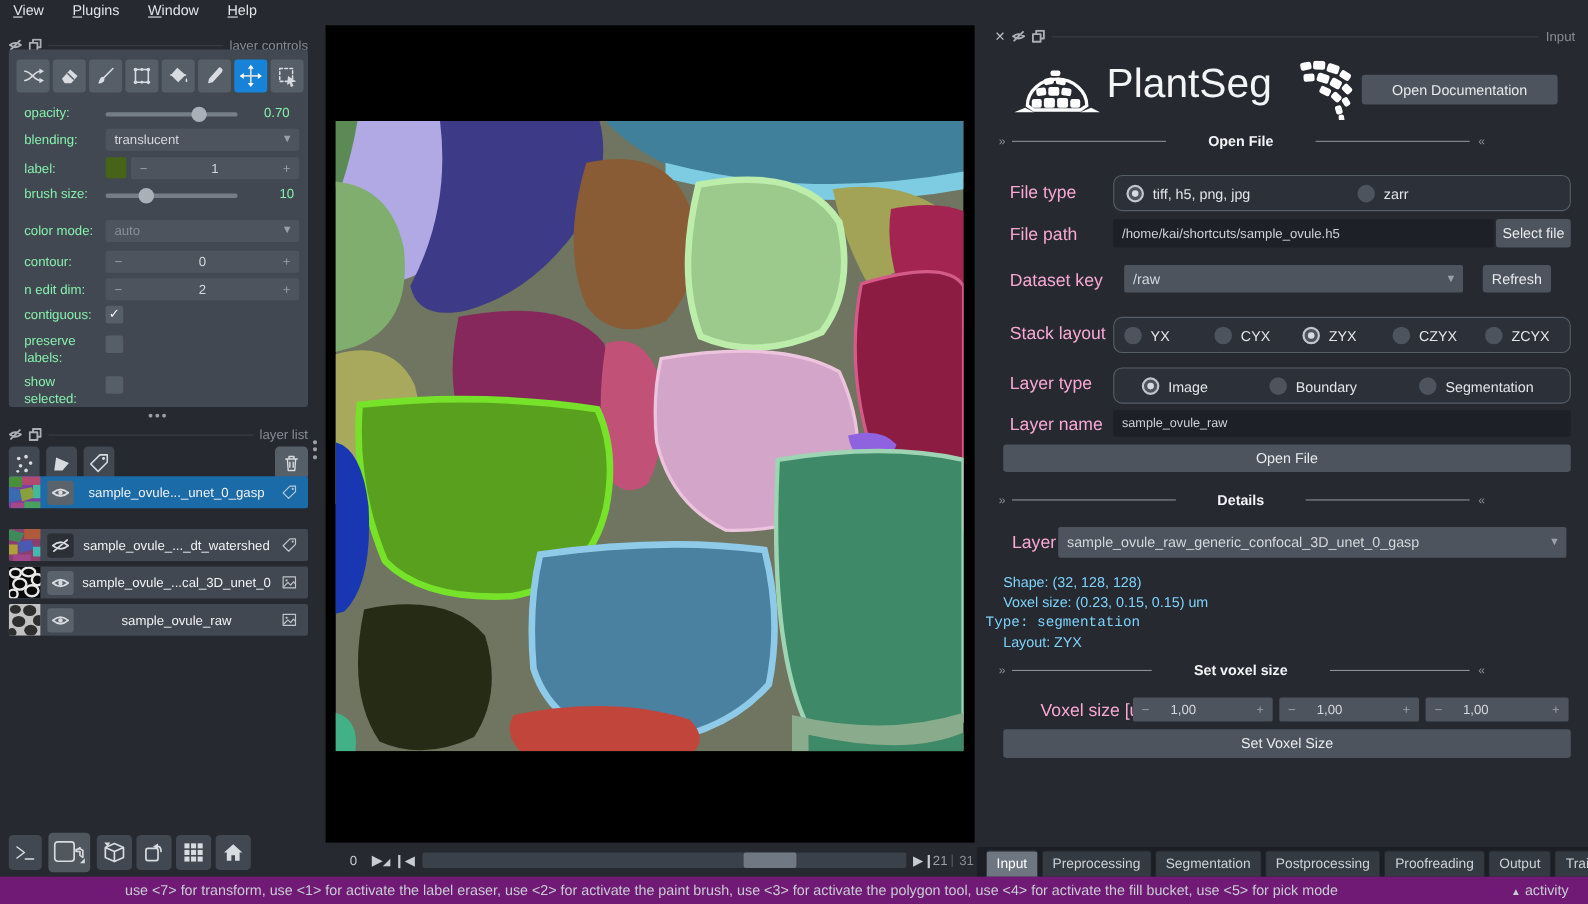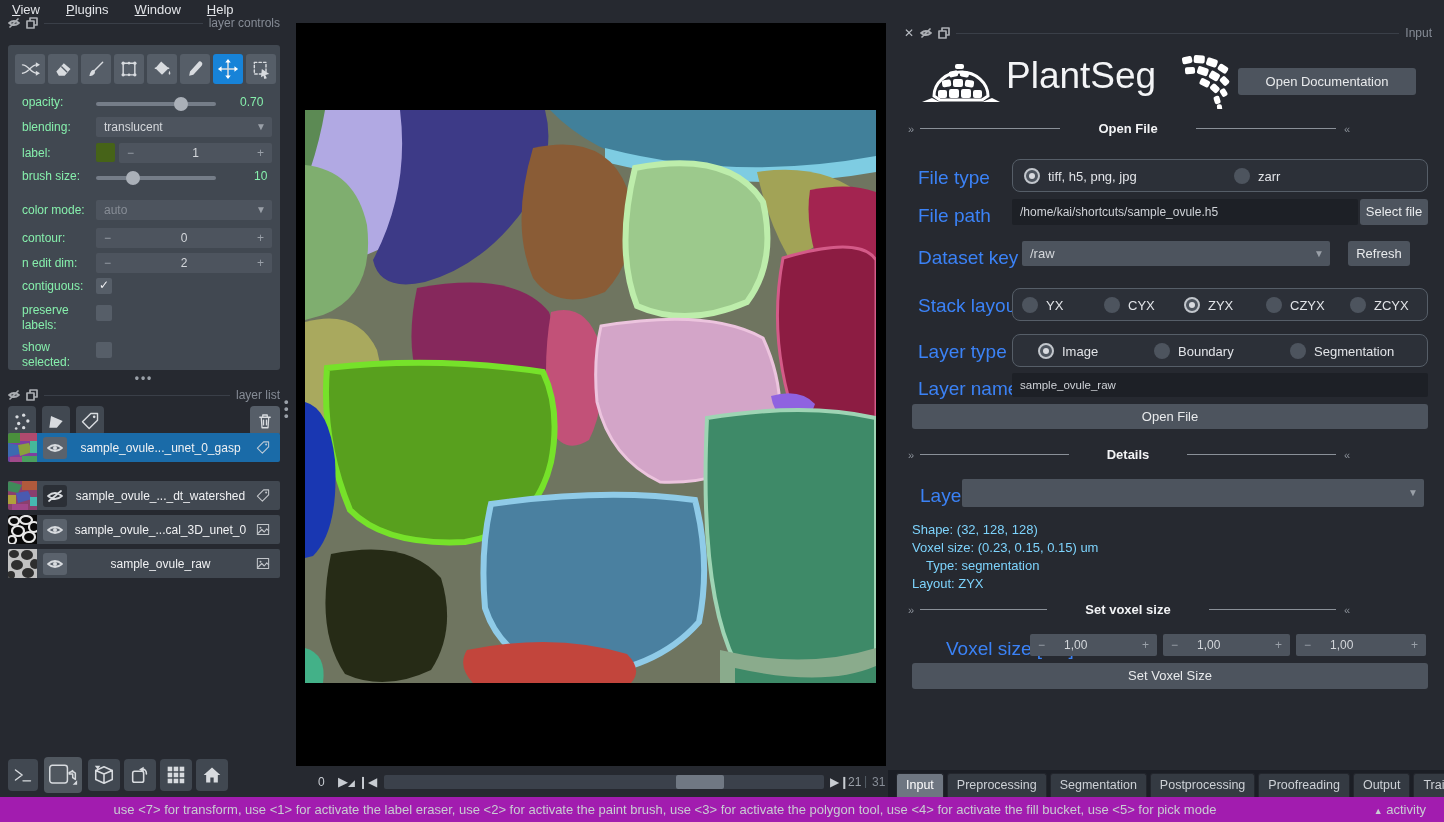--- a/index.html
+++ b/index.html
@@ -44,21 +44,21 @@
     display:flex; align-items:center; }
   .layer-row.sel { background:#1a6ba8; }
   .thumb { width:29px; height:29px; flex:none; border-radius:2px 0 0 2px; overflow:hidden; }
   .eyebtn { width:24px; height:22px; margin-left:6px; background:#5a626c; border-radius:3px; flex:none;
     display:flex; align-items:center; justify-content:center; }
   .eyebtn.off { background:#2b2f36; }
   .lname { flex:1; text-align:center; color:#f0f1f3; font-size:12px; white-space:nowrap; overflow:hidden; }
   .badge { width:18px; flex:none; margin-right:8px; opacity:.85; }
 
   
-  .rp-label { position:absolute; color:#3b82f6; font-size:19px; }
+  .rp-label { position:absolute; color:#f9a8d4; font-size:16px; }
   .groupbox { position:absolute; border:1px solid #565e68; border-radius:8px; background:#2c3038; }
   .radio { position:absolute; display:flex; align-items:center; gap:8px; color:#e2e4e8; font-size:13px; }
   .rdot { width:16px; height:16px; border-radius:50%; background:#4d545e; flex:none; }
   .rdot.on { background:#4d545e; border:2px solid #c2c6cc; position:relative; }
   .rdot.on::after { content:""; position:absolute; left:3px; top:3px; width:6px; height:6px; border-radius:50%; background:#d8dadf; }
   .btn { position:absolute; background:#4d545e; border-radius:3px; color:#e8eaec; text-align:center; font-size:13px; }
   .tinput { position:absolute; background:#1d2026; border:none; color:#cfd2d7; font-size:12px; padding:0 8px;
     font-family:"Liberation Sans",sans-serif; border-radius:2px; }
   .sec-head { position:absolute; display:flex; align-items:center; gap:8px; width:440px; }
   .sec-head .ln { flex:1; height:1px; background:#8a9098; }
@@ -67,39 +67,39 @@
   .info-line { position:absolute; left:912px; color:#7dd3fc; font-size:13px; }
 
   
   .tabbar { position:absolute; left:888px; top:770px; width:556px; height:27px; background:#1b1e25;
     display:flex; align-items:flex-end; gap:3px; padding:2px 0 0 8px; }
   .tab { background:#343a42; border:1px solid #23262d; border-bottom:none; border-radius:3px 3px 0 0;
     padding:4px 9px 5px; font-size:12.5px; color:#cdd1d6; white-space:nowrap; }
   .tab.sel { background:#6e7681; color:#ffffff; }
 
   
-  .statusbar { position:absolute; left:0; top:797px; width:1444px; height:25px; background:#a21caf;
+  .statusbar { position:absolute; left:0; top:797px; width:1444px; height:25px; background:#701a75;
     display:flex; align-items:center; font-size:13px; color:#c8ccd2; }
   .status-msg { width:1330px; text-align:center; }
   .activity { position:absolute; right:18px; color:#c8ccd2; }
 
   svg { display:block; }
   .ico { stroke:#d8dbdf; fill:none; stroke-width:1.7; stroke-linecap:round; stroke-linejoin:round; }
 </style>
 </head>
 <body>
 
 <div class="menubar">
   <span class="menu-item">View</span>
   <span class="menu-item">Plugins</span>
   <span class="menu-item">Window</span>
   <span class="menu-item">Help</span>
 </div>
 
-<div class="dock-header" style="left:8px; top:16px; width:272px;">
+<div class="dock-header" style="left:8px; top:34px; width:272px;">
   <svg class="mini-ico" viewBox="0 0 12 12">
       <path class="ico" stroke-width="1.2" d="M1,6 Q6,2 11,6 Q6,10 1,6 Z M2,10 L10,2"></path>
     </svg>
   <svg class="mini-ico" viewBox="0 0 12 12">
       <path class="ico" stroke-width="1.2" d="M1,4 h7 v7 h-7 Z M4,4 V1 h7 v7 h-3"></path>
     </svg>
   <div class="hline"></div>
   <span>layer controls</span>
 </div>
 
@@ -598,26 +598,26 @@
   <div class="sec-head" style="left:20px; top:447px;">
     <span class="aw">»</span>
       <div class="ln"></div>
       <span class="tt">Details</span>
       <div class="ln"></div>
       <span class="aw">«</span>
   </div>
 
   <span class="rp-label" style="left:32px; top:485px;">Layer</span>
   <div class="dd" style="left:74px; top:479px; width:462px; height:28px; line-height:28px; font-size:13px;">
-    <span class="arr" style="line-height:28px;">▼</span>
+    <span>sample_ovule_raw_generic_confocal_3D_unet_0_gasp</span><span class="arr" style="line-height:28px;">▼</span>
   </div>
 
   <span class="info-line" style="left:24px; top:522px;">Shape: (32, 128, 128)</span>
   <span class="info-line" style="left:24px; top:540px;">Voxel size: (0.23, 0.15, 0.15) um</span>
-  <span class="info-line" style="left:38px; top:558px;">Type: segmentation</span>
+  <span class="info-line" style="left:8px; top:558px;font-family:Liberation Mono, monospace;">Type: segmentation</span>
   <span class="info-line" style="left:24px; top:576px;">Layout: ZYX</span>
 
   <div class="sec-head" style="left:20px; top:602px;">
     <span class="aw">»</span>
       <div class="ln"></div>
       <span class="tt">Set voxel size</span>
       <div class="ln"></div>
       <span class="aw">«</span>
   </div>
 

